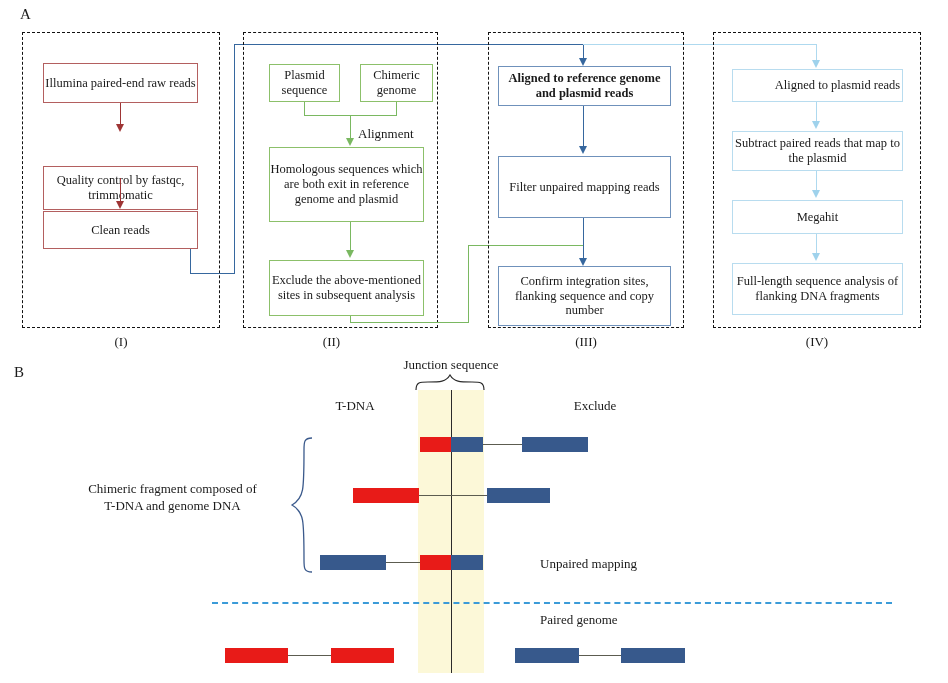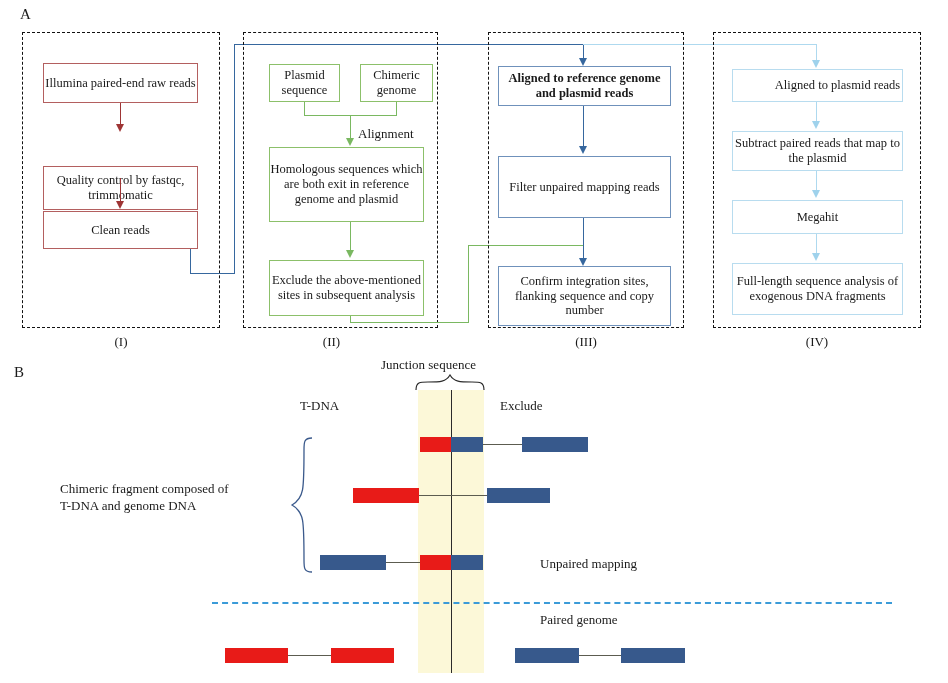--- a/index.html
+++ b/index.html
@@ -42,21 +42,21 @@
   .alignlabel{position:absolute;font-size:13px;}
 
   
   .band{position:absolute;background:#fcf8d8;}
   .axisline{position:absolute;width:0;border-left:1.1px solid #2b2b2b;}
   .bar{position:absolute;height:15px;}
   .bar.red{background:#e81b18;}
   .bar.blue{background:#37598c;}
   .conn{position:absolute;height:0;border-top:1.1px solid #5c5c50;}
   .btext{position:absolute;font-size:13px;}
-  .btext.ctr{}
+  .btext.ctr{text-align:center;}
   .dashsep{position:absolute;height:0;border-top:2.6px dashed #3b9bd8;}
   svg{position:absolute;overflow:visible;}
 </style>
 </head>
 <body>
 
 <div class="abs panel-letter" style="left:20px;top:6px;">A</div>
 
 <div class="dashframe" style="left:22px;top:32px;width:198px;height:296px;"></div>
 
@@ -156,21 +156,21 @@
 <div class="vline c-lblue" style="left:816px;top:171px;height:23px;"></div>
 <div class="arw a-lblue" style="left:812px;top:190px;"></div>
 
 <div class="fbox lblue" style="left:732px;top:200px;width:171px;height:34px;">
   <span>Megahit</span>
 </div>
 <div class="vline c-lblue" style="left:816px;top:234px;height:23px;"></div>
 <div class="arw a-lblue" style="left:812px;top:253px;"></div>
 
 <div class="fbox lblue" style="left:732px;top:263px;width:171px;height:52px;">
-  <span>Full-length sequence analysis of exogenous DNA fragments</span>
+  <span>Full-length sequence analysis of flanking DNA fragments</span>
 </div>
 
 <div class="abs roman" style="left:713px;top:334px;width:208px;">(IV)</div>
 
 <div class="abs panel-letter" style="left:14px;top:364px;">B</div>
 
 <div class="band" style="left:418px;top:390px;width:66px;height:283px;"></div>
 <div class="axisline" style="left:451px;top:390px;height:283px;"></div>
 
 <div class="btext ctr" style="left:381px;top:357px;width:140px;">Junction sequence</div>

